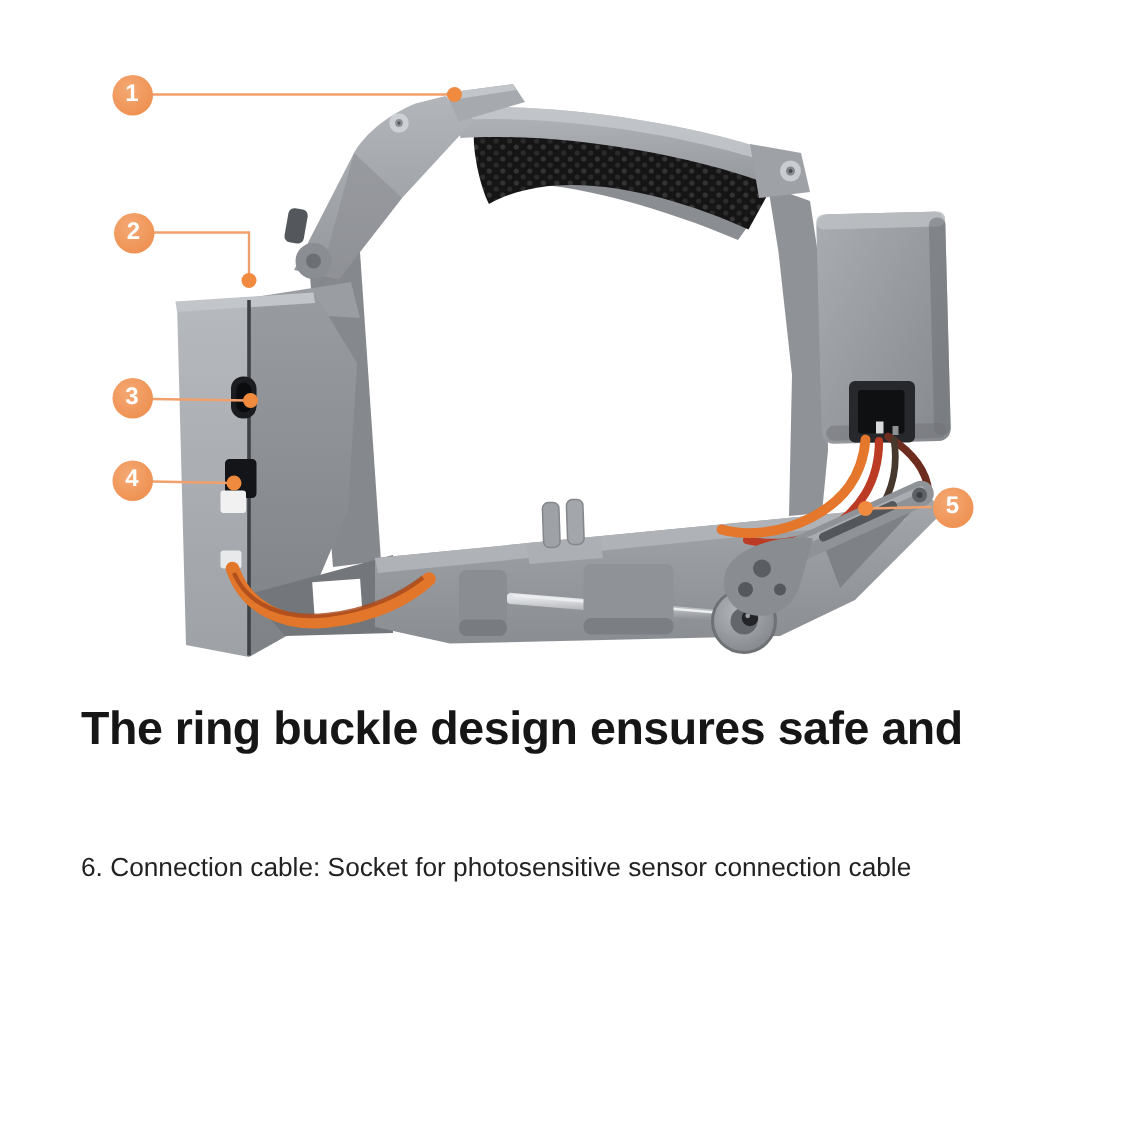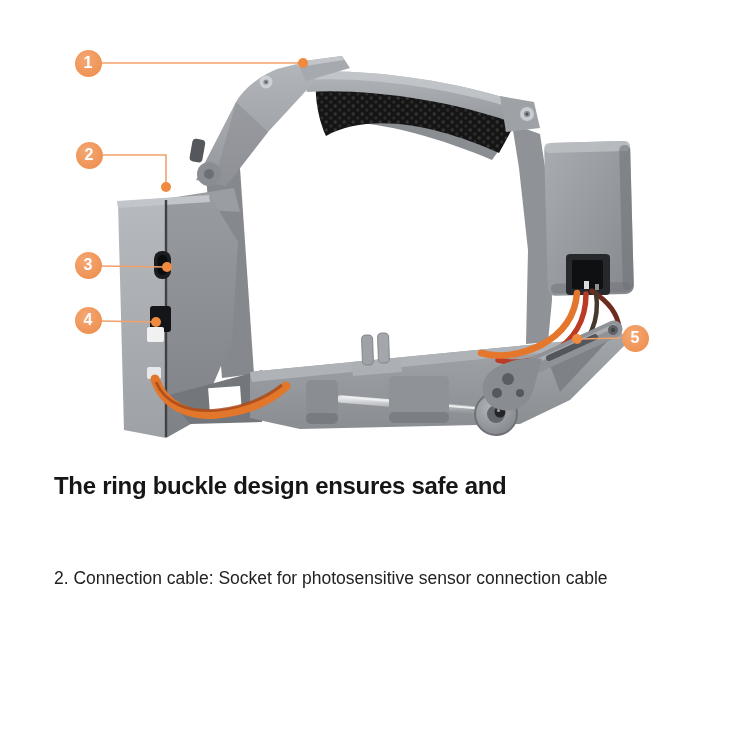--- a/index.html
+++ b/index.html
@@ -3,21 +3,21 @@
 <meta charset="utf-8">
 <style>
   html,body{margin:0;padding:0;background:#fff;}
   #page{position:relative;width:750px;height:750px;background:#ffffff;overflow:hidden;
         font-family:"Liberation Sans",sans-serif;}
   #photo-layer{position:absolute;left:0;top:0;width:750px;height:460px;}
   .badge{position:absolute;width:27px;height:27px;border-radius:50%;
          background:#F09A60;color:#ffffff;display:flex;align-items:center;justify-content:center;
          font-size:16px;font-weight:700;line-height:1;
          background:radial-gradient(circle at 40% 35%, #F4A873 0%, #EF9355 70%);}
-  #headline{position:absolute;left:54px;top:469px;color:#161616;font-size:24px;
+  #headline{position:absolute;left:54px;top:469px;color:#161616;font-size:31px;
             font-weight:700;line-height:33px;letter-spacing:-0.3px;white-space:nowrap;}
   #feature-list{position:absolute;left:54px;top:560px;margin:0;padding:0;list-style:none;
                 color:#222222;font-size:17.5px;}
   #feature-list li{height:36px;line-height:36px;white-space:nowrap;}
 </style>
 </head>
 <body>
 
 <div id="page">
 
@@ -199,16 +199,16 @@
   <div class="badge" style="left:75.5px;top:141.5px;">2</div>
   <div class="badge" style="left:74.5px;top:251.5px;">3</div>
   <div class="badge" style="left:74.5px;top:306.5px;">4</div>
   <div class="badge" style="left:621.5px;top:324.5px;">5</div>
 
   <div id="headline">
     <span style="display:block;">The ring buckle design ensures safe and</span>
   </div>
 
   <ul id="feature-list">
-    <li>2. Connection cable: Socket for photosensitive sensor connection cable</li>
+    <li>6. Connection cable: Socket for photosensitive sensor connection cable</li>
   </ul>
 
 </div>
 
 </body></html>

